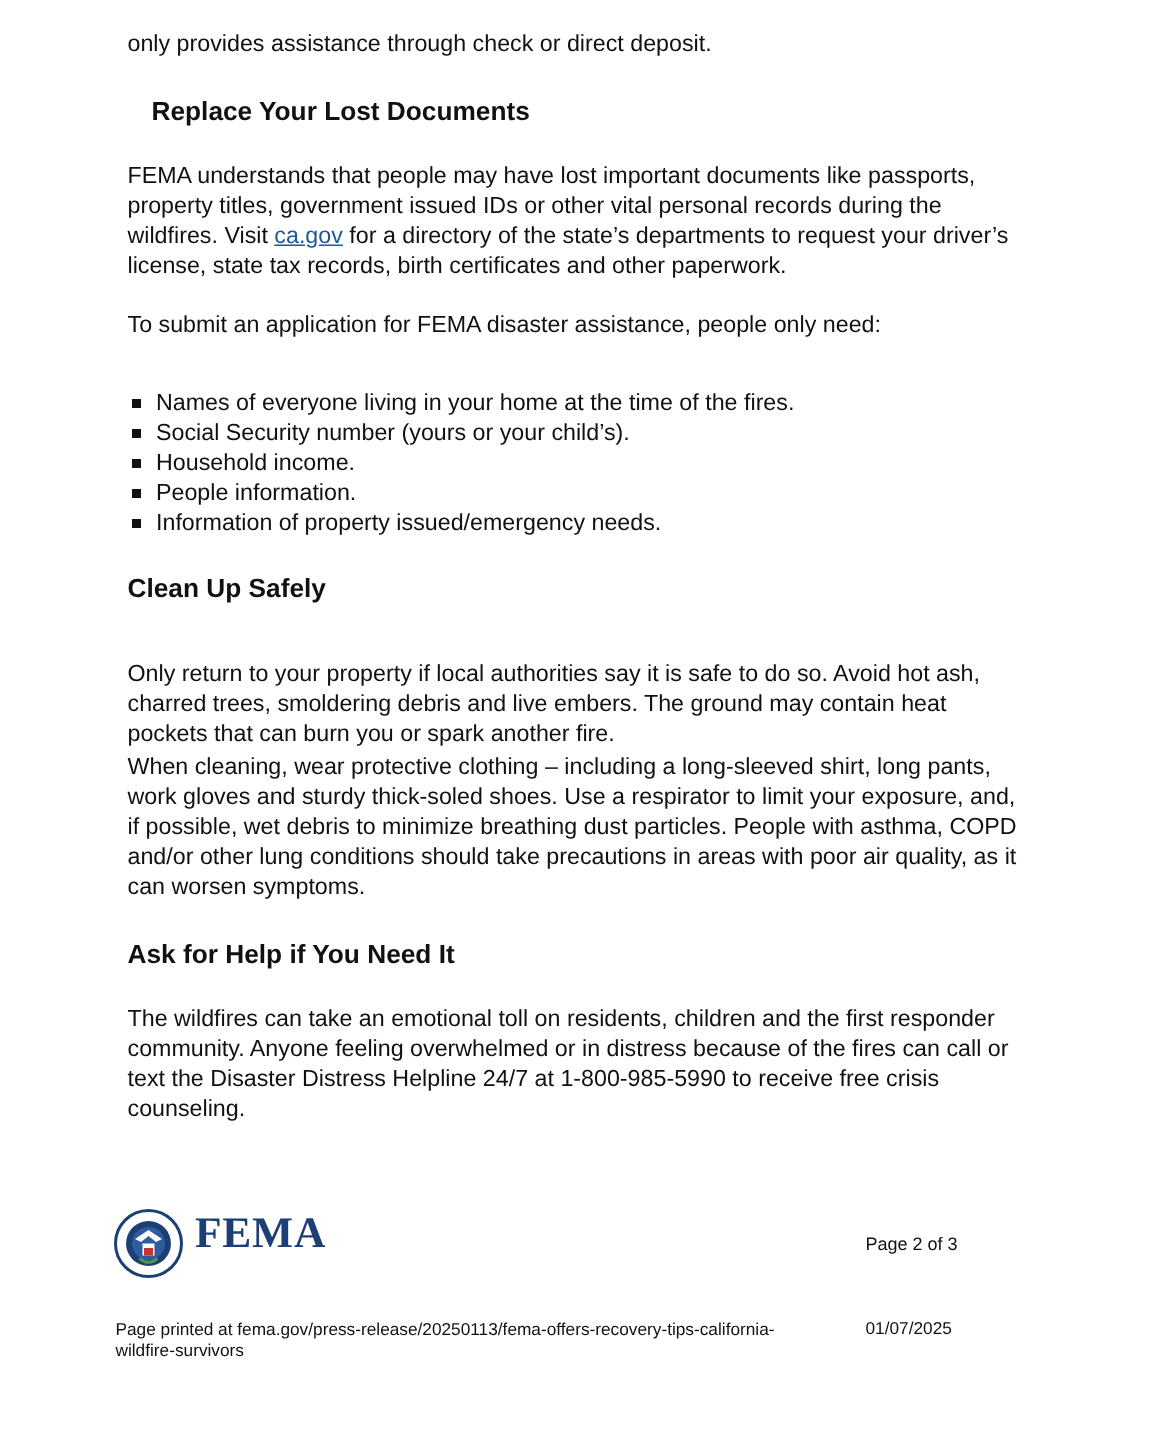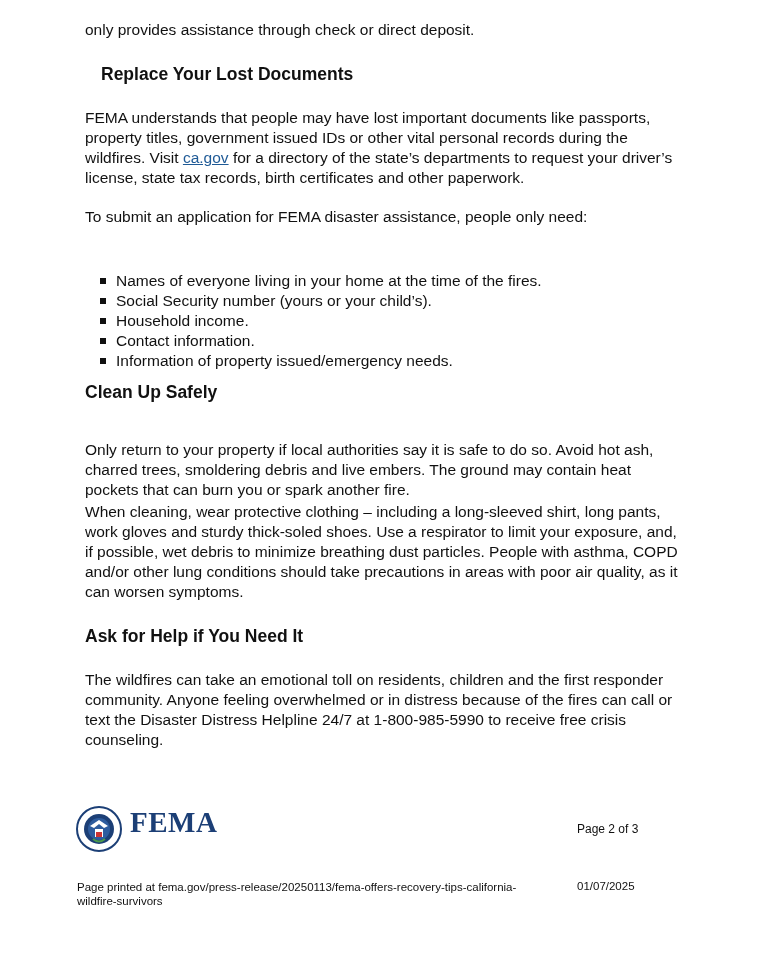--- a/index.html
+++ b/index.html
@@ -1,20 +1,20 @@
 <!DOCTYPE html>
 <html><head>
 <meta charset="utf-8">
 <style>
   html,body{margin:0;padding:0;background:#fff;}
   body{width:768px;height:953px;position:relative;overflow:hidden;font-family:"Liberation Sans",sans-serif;color:#111;}
   .txt{position:absolute;left:85px;width:600px;font-size:15.5px;line-height:20px;}
   .h{position:absolute;left:85px;font-size:17.5px;font-weight:bold;color:#111;}
   a.link{color:#1f5a96;text-decoration:underline;}
-  ul.bul{position:absolute;left:85px;top:259px;margin:12px;padding:0;list-style:none;font-size:15.5px;line-height:20px;}
+  ul.bul{position:absolute;left:85px;top:259px;margin:0;padding:0;list-style:none;font-size:15.5px;line-height:20px;}
   ul.bul li{position:relative;padding-left:19px;}
   ul.bul li .sq{position:absolute;left:3px;top:7px;width:6px;height:6px;background:#111;}
   .logo{position:absolute;left:76px;top:806px;display:flex;align-items:flex-start;}
   .seal{width:46px;height:46px;}
   .fema-word{font-family:"Liberation Serif",serif;font-size:29px;font-weight:bold;color:#1c3f76;margin-left:8px;letter-spacing:0.5px;}
   .pagenum{position:absolute;left:577px;top:822px;font-size:12px;}
   .foot{position:absolute;left:77px;top:880px;width:470px;font-size:11.5px;line-height:14px;}
   .date{position:absolute;left:577px;top:880px;font-size:11.5px;}
 </style>
 </head>
@@ -23,21 +23,21 @@
 <div class="txt" style="top:20px;">only provides assistance through check or direct deposit.</div>
 
 <div class="h" style="top:64px;margin-left:16px;">Replace Your Lost Documents</div>
 <div class="txt" style="top:108px;width:590px;"><span>FEMA understands that people may have lost important documents like passports, property titles, government issued IDs or other vital personal records during the wildfires. Visit </span><a class="link">ca.gov</a><span> for a directory of the state’s departments to request your driver’s license, state tax records, birth certificates and other paperwork.</span></div>
 <div class="txt" style="top:207px;">To submit an application for FEMA disaster assistance, people only need:</div>
 
 <ul class="bul">
   <li><span class="sq"></span><span>Names of everyone living in your home at the time of the fires.</span></li>
   <li><span class="sq"></span><span>Social Security number (yours or your child’s).</span></li>
   <li><span class="sq"></span><span>Household income.</span></li>
-  <li><span class="sq"></span><span>Contact information.</span></li>
+  <li><span class="sq"></span><span>People information.</span></li>
   <li><span class="sq"></span><span>Information of property issued/emergency needs.</span></li>
 </ul>
 
 <div class="h" style="top:382px;">Clean Up Safely</div>
 <div class="txt" style="top:440px;width:590px;">Only return to your property if local authorities say it is safe to do so. Avoid hot ash, charred trees, smoldering debris and live embers. The ground may contain heat pockets that can burn you or spark another fire.</div>
 <div class="txt" style="top:502px;width:600px;">When cleaning, wear protective clothing – including a long-sleeved shirt, long pants, work gloves and sturdy thick-soled shoes. Use a respirator to limit your exposure, and, if possible, wet debris to minimize breathing dust particles. People with asthma, COPD and/or other lung conditions should take precautions in areas with poor air quality, as it can worsen symptoms.</div>
 
 <div class="h" style="top:626px;">Ask for Help if You Need It</div>
 <div class="txt" style="top:670px;width:600px;">The wildfires can take an emotional toll on residents, children and the first responder community. Anyone feeling overwhelmed or in distress because of the fires can call or text the Disaster Distress Helpline 24/7 at 1-800-985-5990 to receive free crisis counseling.</div>
 

